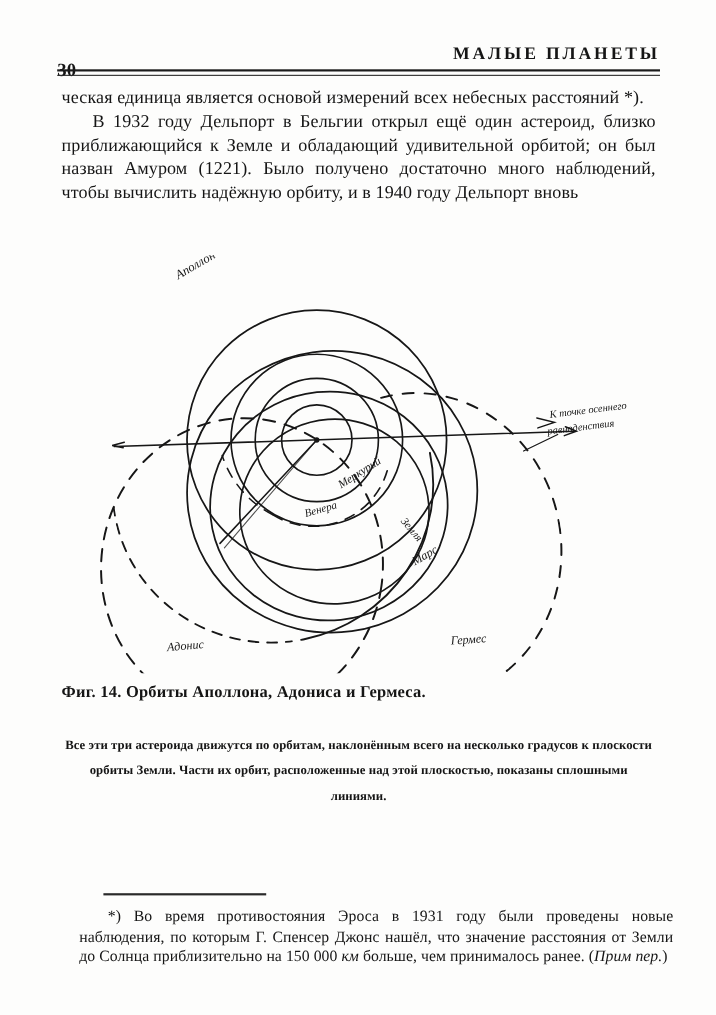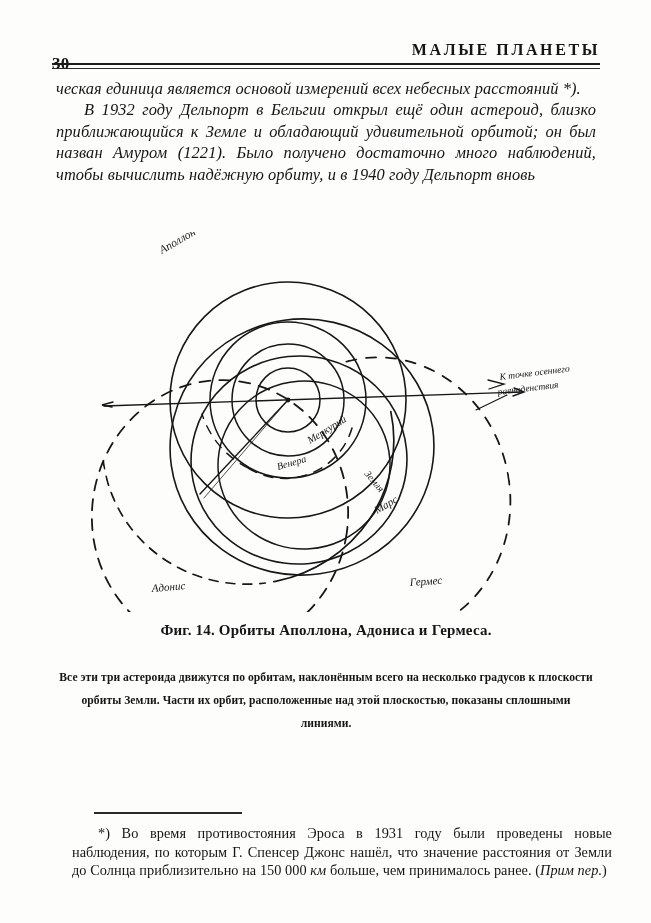--- a/index.html
+++ b/index.html
@@ -61,41 +61,41 @@
   .body-block {
     position: absolute;
     left: 56px;
     width: 540px;
     font-size: 16.4px;
     line-height: 21.4px;
     text-align: justify;
     text-justify: inter-word;
     letter-spacing: 0.1px;
   }
-  #para-intro { top: 78px; font-style: italic; }
+  #para-intro { top: 78px; }
   #para-after { top: 713px; }
   .body-block p { margin: 0; }
   .body-block p.indent { text-indent: 28px; }
 
   
   .figure {
     position: absolute;
     left: 52px;
     top: 232px;
     width: 548px;
     height: 380px;
   }
   .figure svg { display: block; }
 
   .fig-caption {
     position: absolute;
     left: 56px;
     top: 622px;
     width: 540px;
-    text-align: center;
+    text-align: left;
     font-size: 15px;
     font-weight: bold;
     letter-spacing: 0.2px;
   }
   .fig-note {
     position: absolute;
     left: 56px;
     top: 666px;
     width: 540px;
     text-align: center;

